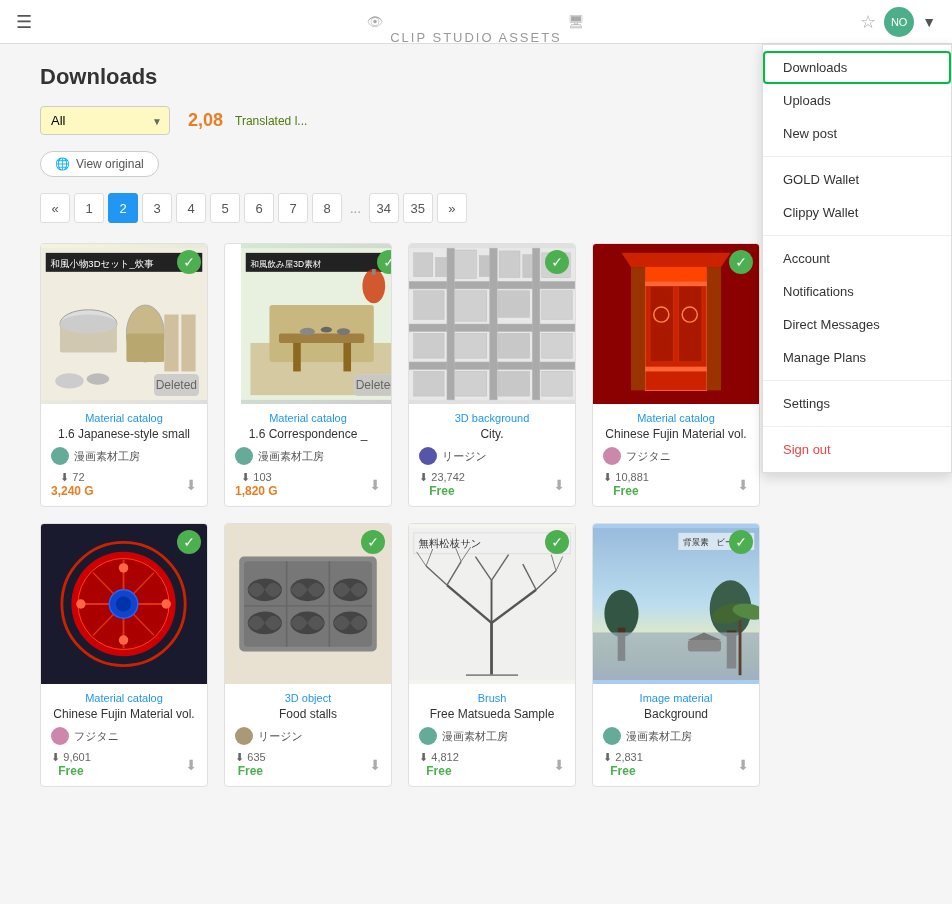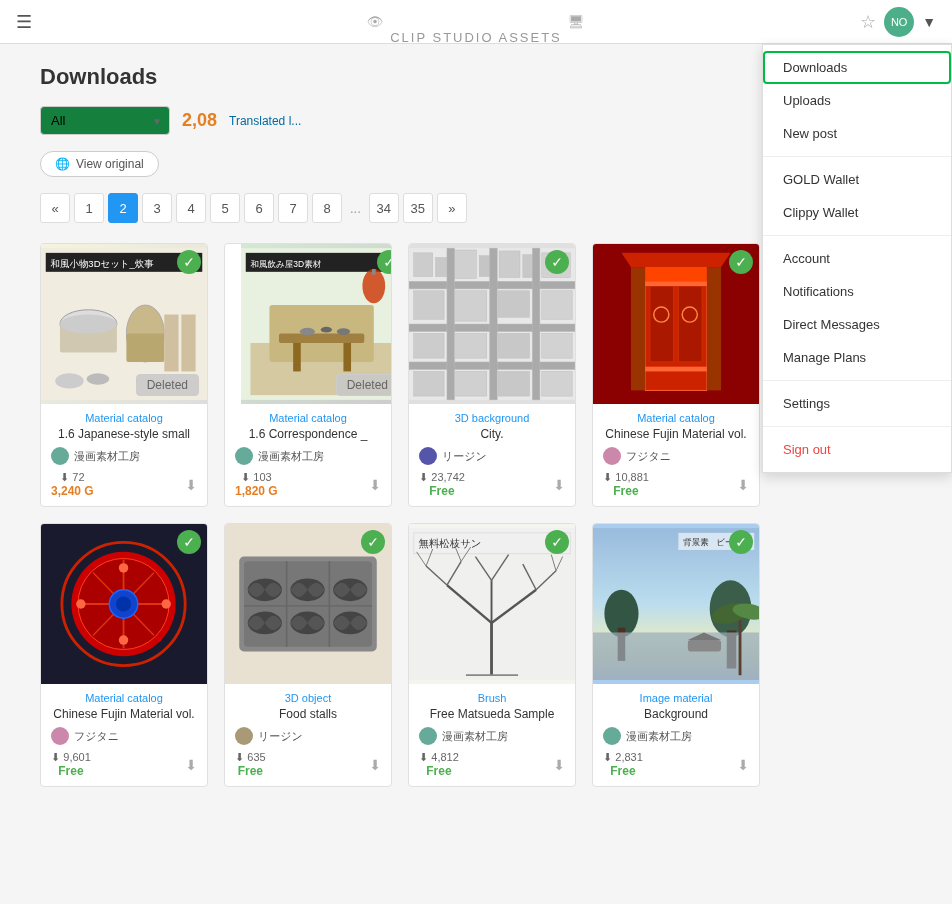--- a/index.html
+++ b/index.html
@@ -39,21 +39,21 @@
     .dropdown-item.signout { color: #e44; }
 
     
     .main { padding: 20px 40px; max-width: 800px; }
     .page-title { font-size: 22px; font-weight: bold; color: #333; margin-bottom: 16px; }
 
     
     .filter-row { display: flex; align-items: center; gap: 12px; margin-bottom: 16px; }
     .filter-select {
       padding: 6px 28px 6px 10px; border: 1px solid #ccc; border-radius: 4px;
-      background: #15803d; font-size: 13px; appearance: none; cursor: pointer;
+      background: #fef9c3; font-size: 13px; appearance: none; cursor: pointer;
       width: 130px; position: relative;
     }
     .select-wrapper { position: relative; }
     .select-wrapper::after { content: '▼'; position: absolute; right: 8px; top: 50%; transform: translateY(-50%); font-size: 10px; color: #666; pointer-events: none; }
 
     
     .view-original-btn {
       display: inline-flex; align-items: center; gap: 6px;
       border: 1px solid #ccc; border-radius: 20px; padding: 5px 14px;
       background: #fff; cursor: pointer; font-size: 12px; color: #555;
@@ -80,21 +80,21 @@
     .card-thumb { width: 100%; height: 160px; background: #ddd; position: relative; overflow: hidden; }
 
     .check-badge {
       position: absolute; top: 6px; right: 6px;
       width: 24px; height: 24px; border-radius: 50%; background: #4caf50;
       display: flex; align-items: center; justify-content: center; color: #fff; font-size: 14px;
     }
     .deleted-badge {
       position: absolute; bottom: 8px; right: 8px;
       background: rgba(200,200,200,0.85); border: 1px solid #ccc; border-radius: 4px;
-      padding: 3px 10px; font-size: 12px; color: #666;
+      padding: 3px 1px; font-size: 12px; color: #666;
     }
 
     .card-body { padding: 8px 10px; }
     .card-category { color: #2196F3; font-size: 11px; margin-bottom: 3px; }
     .card-title { font-size: 12px; color: #333; margin-bottom: 6px; white-space: nowrap; overflow: hidden; text-overflow: ellipsis; }
     .card-author { display: flex; align-items: center; gap: 5px; margin-bottom: 6px; }
     .author-avatar { width: 18px; height: 18px; border-radius: 50%; background: #ccc; font-size: 9px; display: flex; align-items: center; justify-content: center; overflow: hidden; }
     .author-name { font-size: 11px; color: #555; }
     .stat-downloads { font-size: 11px; color: #666; }
     .card-price { font-size: 12px; font-weight: bold; }
@@ -157,22 +157,22 @@
     <div class="select-wrapper">
       <select class="filter-select">
         <option>All</option>
         <option>Material catalog</option>
         <option>3D object</option>
         <option>3D background</option>
         <option>Brush</option>
         <option>Image material</option>
       </select>
     </div>
-    <span style="color:#e67e22; font-size:18px; font-weight:bold;">2,08</span>
-    <span style="color:#0369a1; font-size:12px;">Translated l...</span>
+    <span style="color:#e67e22; font-size:18px; font-weight:bold;margin-left:6px;">2,08</span>
+    <span style="color:#4d7c0f; font-size:12px;">Translated l...</span>
   </div>
 
   
   <button class="view-original-btn">
     <span>🌐</span>
     <span>View original</span>
   </button>
 
   
   <div class="pagination">

